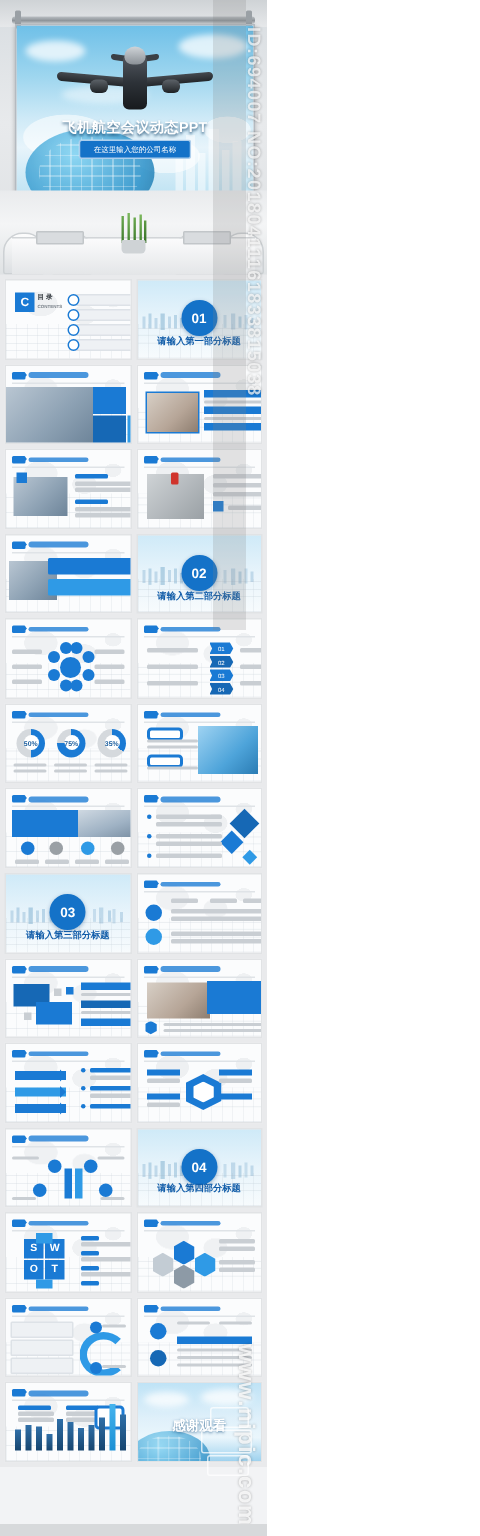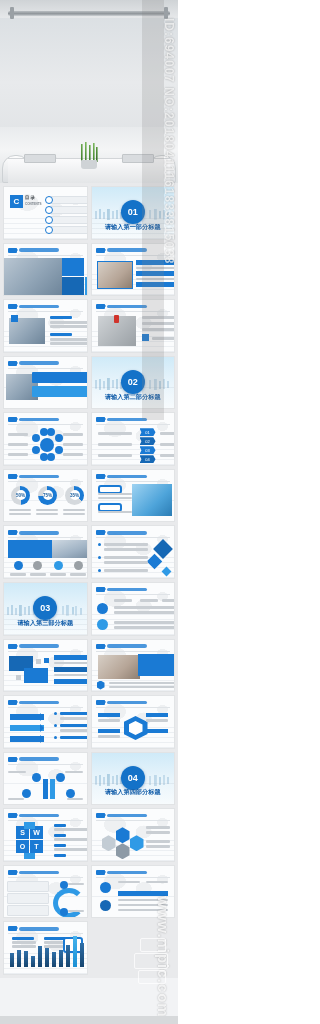--- a/index.html
+++ b/index.html
@@ -196,20 +196,43 @@
 <body>
 
 <div class="page">
 
   <div class="hero">
     <div class="ceiling"></div>
     <div class="rail"></div>
     <div class="rail-l"></div>
     <div class="rail-r"></div>
 
+    <div class="screen">
+      <div class="sky"></div>
+      <div class="cloud" style="left:6px;top:10px;width:40px;height:14px;"></div>
+      <div class="cloud" style="right:4px;top:6px;width:46px;height:16px;"></div>
+      <div class="cloud" style="left:30px;top:40px;width:58px;height:12px;opacity:.45;"></div>
+      <div class="world"></div>
+      <div class="globe"></div>
+      <div class="city"></div>
+
+      <div class="plane">
+        <div class="wingL"></div>
+          <div class="wingR"></div>
+        <div class="engL"></div>
+          <div class="engR"></div>
+        <div class="tailL"></div>
+          <div class="tailR"></div>
+        <div class="fuse"></div>
+          <div class="nose"></div>
+      </div>
+
+      <div class="hero-title">飞机航空会议动态PPT</div>
+      <div class="hero-sub">在这里输入您的公司名称</div>
+    </div>
 
     <div class="table">
       <div class="chair" style="left:2px;"></div>
       <div class="chair" style="left:34px;"></div>
       <div class="chair" style="right:34px;"></div>
       <div class="chair" style="right:2px;"></div>
       <div class="tabletop"></div>
       <div class="laptop" style="left:24px;bottom:20px;"></div>
       <div class="laptop" style="right:24px;bottom:20px;"></div>
       <div class="plant">
@@ -690,20 +713,28 @@
       <div class="bc" style="left:34px;height:21px;"></div>
       <div class="bc" style="left:41px;height:19px;"></div>
       <div class="bc" style="left:48px;height:15px;"></div>
       <div class="bc" style="left:55px;height:17px;"></div>
       <div class="bc" style="left:62px;height:22px;"></div>
       <div class="bc hi" style="left:69px;height:31px;"></div>
       <div class="bc" style="left:76px;height:24px;"></div>
       <div class="bc" style="left:83px;height:20px;"></div>
     </div>
 
+    <div class="slide">
+      <div class="ty"></div>
+      <div class="cloud" style="left:4px;top:6px;width:30px;height:10px;"></div>
+      <div class="cloud" style="right:6px;top:4px;width:34px;height:11px;"></div>
+      <div class="skyline" style="bottom:18%;opacity:.4;"></div>
+      <div class="globe" style="left:-6px;bottom:-16px;width:54px;height:36px;opacity:.7;"></div>
+      <div class="ty-txt">感谢观看</div>
+    </div>
 
   </div>
 
   <div class="wm-band"></div>
   <div class="wm wm-id">ID:694007 NO:20180411161833815038</div>
   <div class="wm-site">www.nipic.com</div>
   <div class="wm-logo">
     <div style="left:10px;top:0;width:24px;height:12px;"></div>
     <div style="left:4px;top:15px;width:32px;height:14px;"></div>
     <div style="left:8px;top:32px;width:26px;height:12px;"></div>

